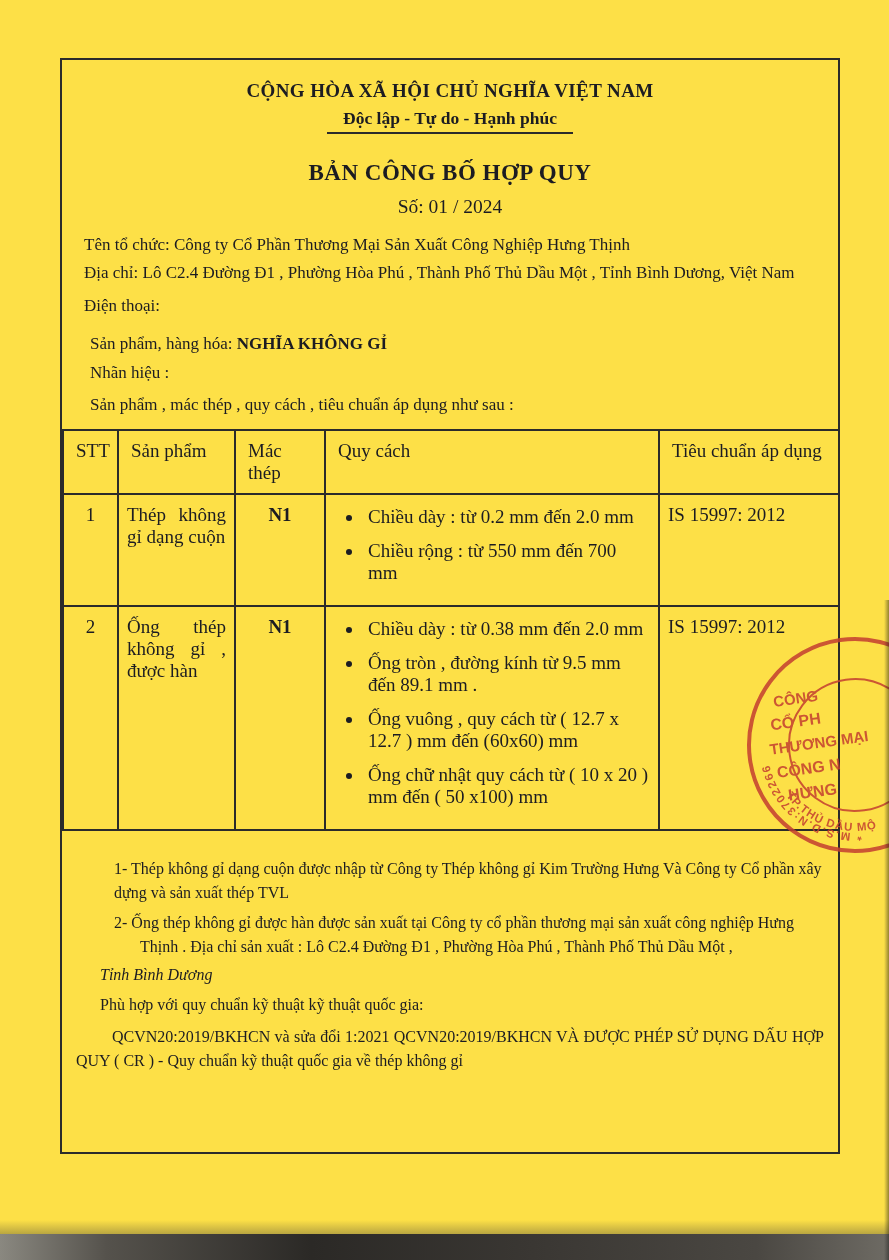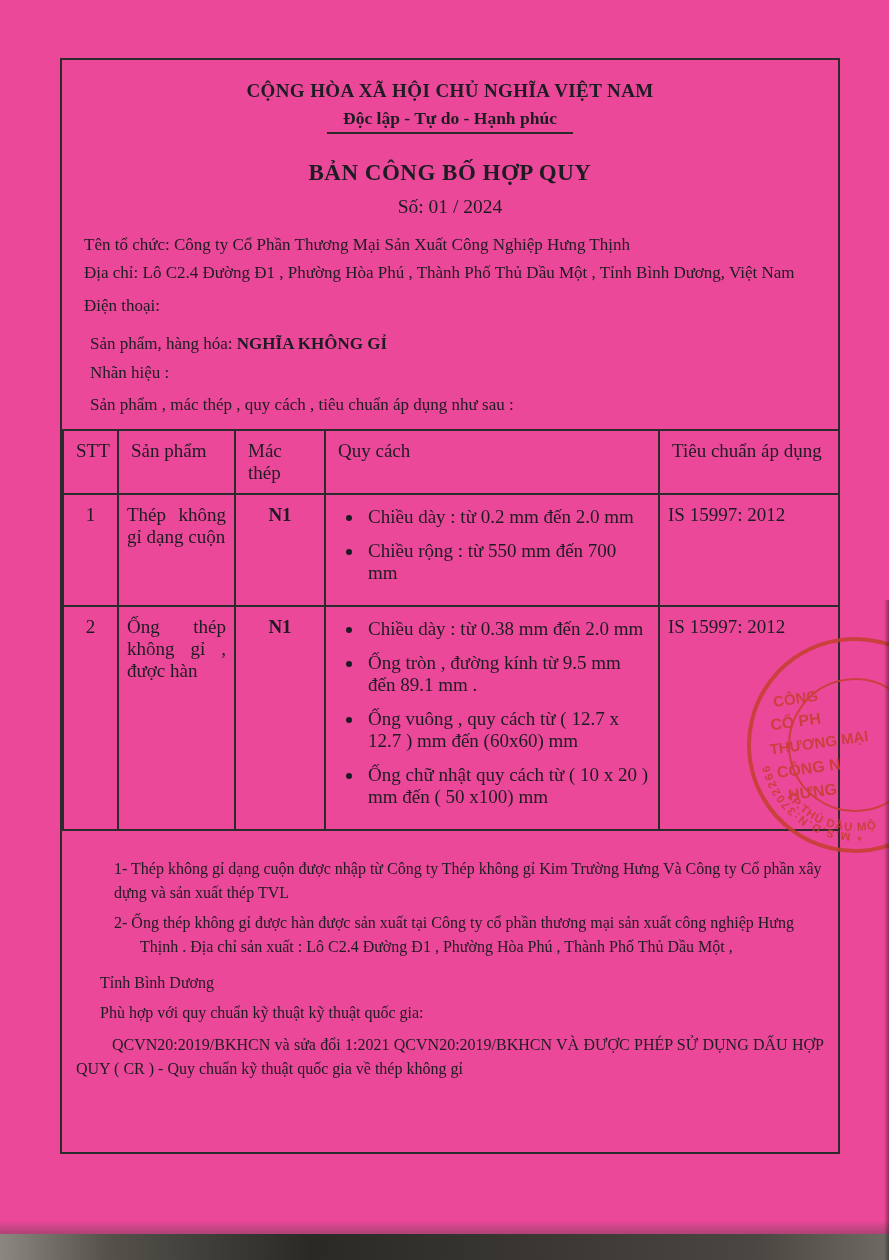--- a/index.html
+++ b/index.html
@@ -1,20 +1,20 @@
 <!DOCTYPE html>
 <html><head>
 <meta charset="utf-8">
 <style>
   * { margin:0; padding:0; box-sizing:border-box; }
   html,body { background:#e8e8e4; }
   .paper {
     position:relative;
     width:889px; height:1260px;
-    background:#ec4899;
+    background:#fde047;
     overflow:hidden;
     font-family:"Liberation Serif", serif;
     color:#1c1c22;
     margin:0 auto;
   }
   .frame {
     position:absolute;
     left:60px; top:58px;
     width:780px; height:1096px;
     border:2px solid #2b2b2b;
@@ -79,21 +79,21 @@
   td.stt { text-align:center; }
   td.sp { text-align:justify; padding-left:12px; padding-right:12px; }
   td.mt { text-align:center;font-weight:bold; }
   td.qc ul { list-style:disc; padding-left:30px; margin:2px 0 0 0; }
   td.qc li { margin-bottom:12px; padding-left:4px; }
   td.tc { padding-left:10px; }
   
   .notes { padding:26px 14px 0 14px; font-size:16px; line-height:1.5; }
   .note-1 { margin-left:38px; margin-bottom:6px; }
   .note-2 { margin-left:38px; padding-left:26px; text-indent:-26px; margin-bottom:2px; }
-  .province-line { margin-left:24px; margin-top:12px; }
+  .province-line { margin-left:24px; margin-top:4px;font-style:italic; }
   .conform-line { margin-left:24px; margin-top:6px; }
   .final-line {
     margin-top:8px;
     text-align:justify;
     text-indent:36px;
   }
   
   .stamp {
     position:absolute;
     top:630px; left:740px;

